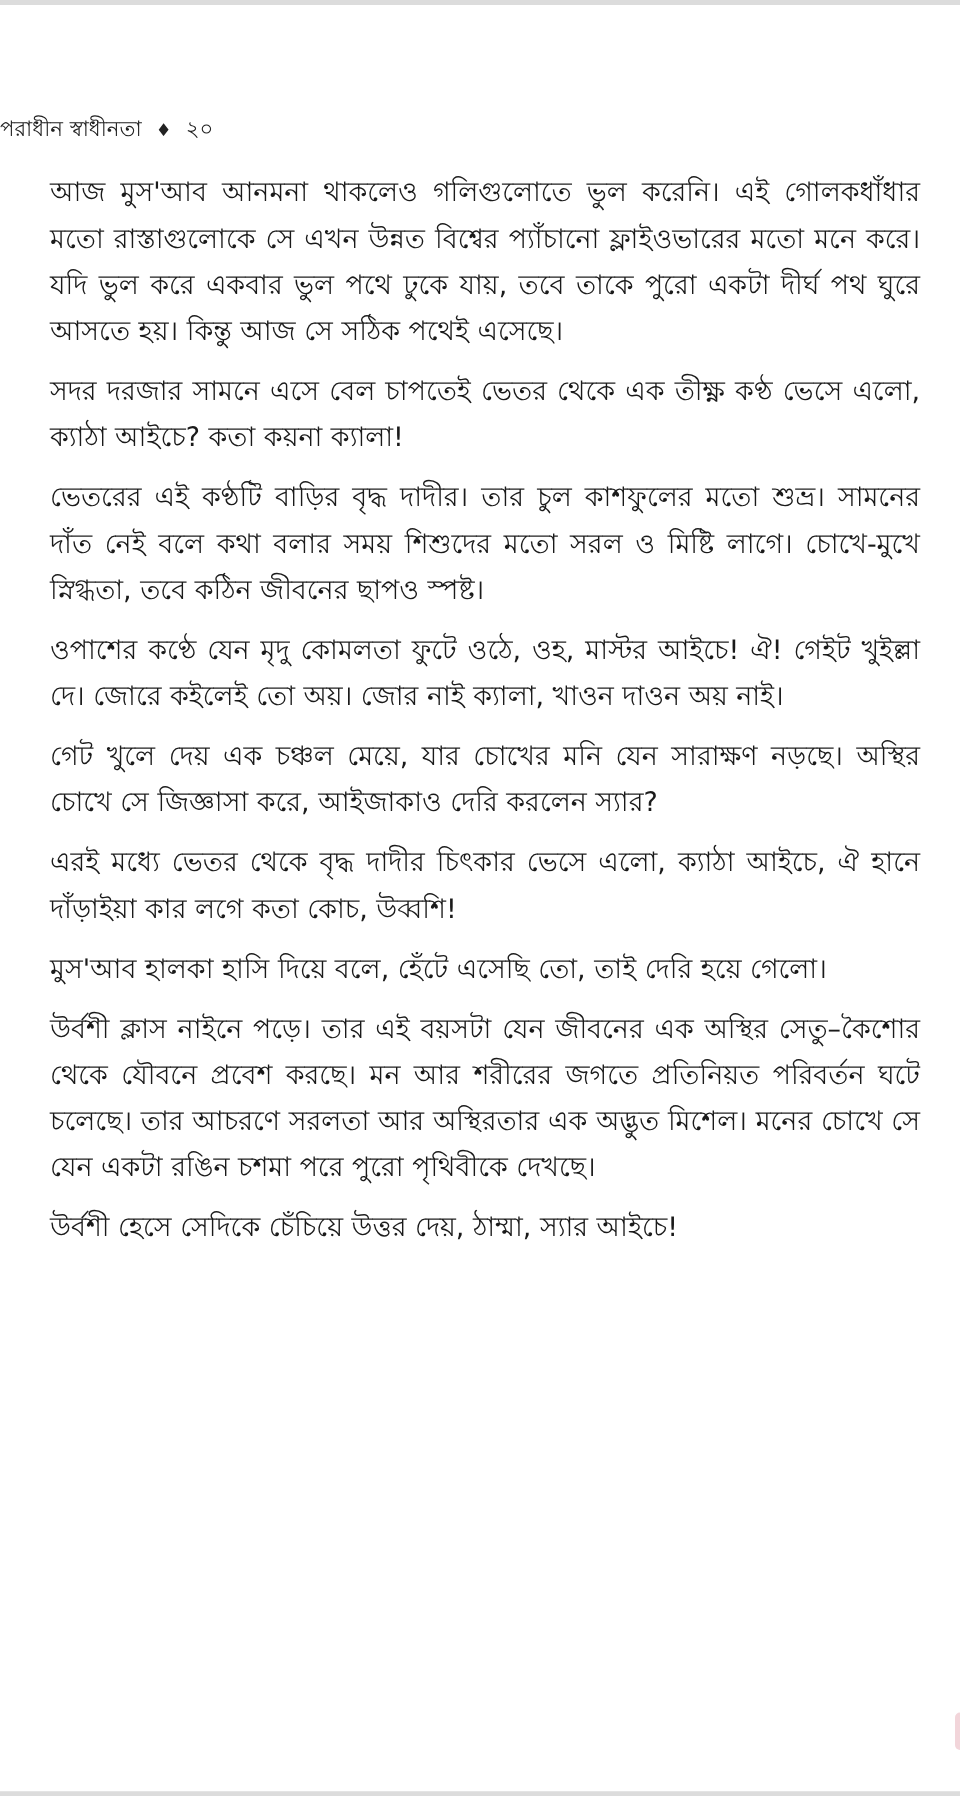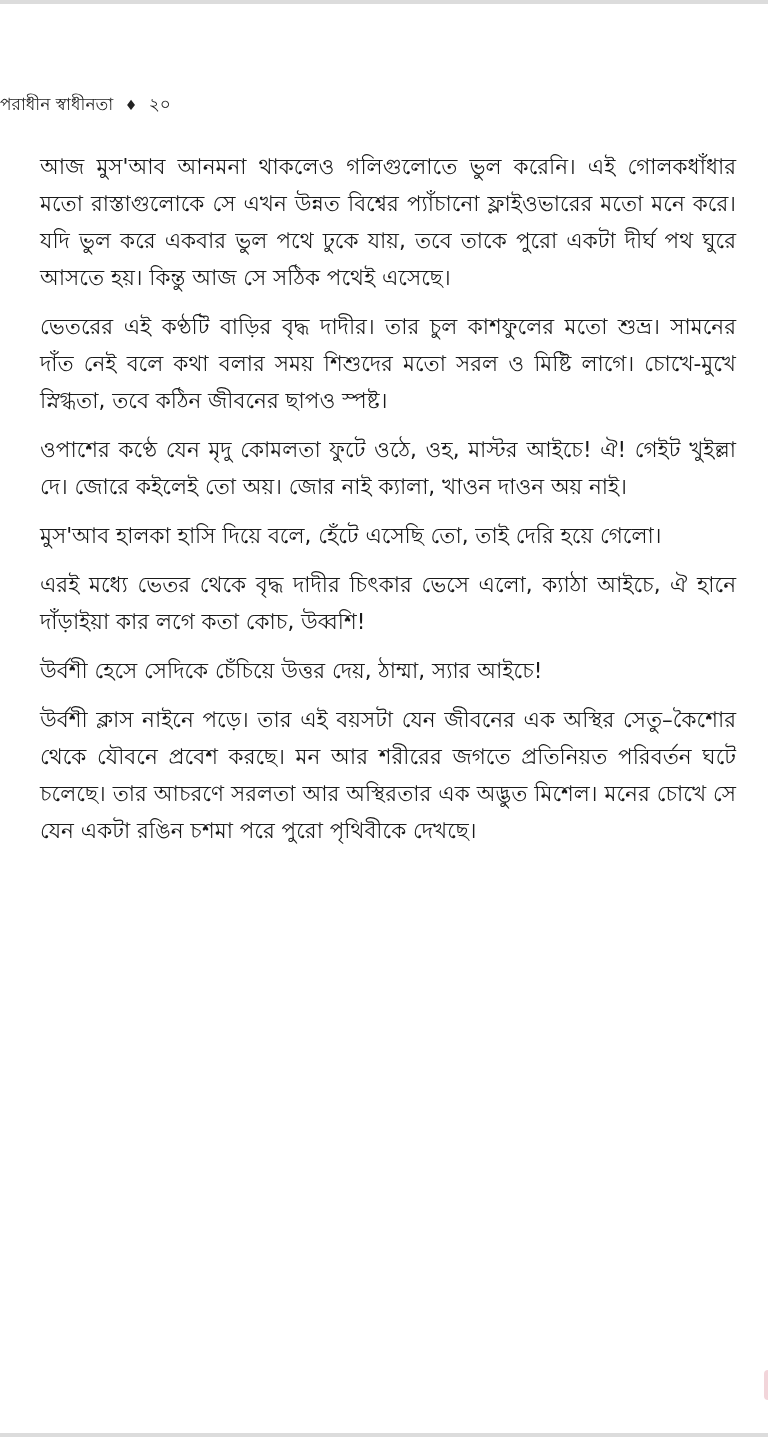--- a/index.html
+++ b/index.html
@@ -52,21 +52,21 @@
       position: absolute;
       top: 136px;
       left: 40px;
       width: 696px;
       font-size: 21.5px;
       line-height: 37px;
       text-align: justify;
       color: #1a1a1a;
     }
     .body-text p {
-      margin: 12px 0 11px 0;
+      margin: 0 0 11px 0;
     }
     .edge-mark {
       position: absolute;
       right: 0;
       top: 1370px;
       width: 4px;
       height: 30px;
       border-radius: 4px 0 0 4px;
       background: #f2d5da;
     }
@@ -78,24 +78,26 @@
 
 <div class="page">
   <div class="running-header">
     <span>পরাধীন স্বাধীনতা</span>
     <span class="diamond">♦</span>
     <span>২০</span>
   </div>
 
   <div class="body-text">
     <p>আজ মুস'আব আনমনা থাকলেও গলিগুলোতে ভুল করেনি। এই গোলকধাঁধার মতো রাস্তাগুলোকে সে এখন উন্নত বিশ্বের প্যাঁচানো ফ্লাইওভারের মতো মনে করে। যদি ভুল করে একবার ভুল পথে ঢুকে যায়, তবে তাকে পুরো একটা দীর্ঘ পথ ঘুরে আসতে হয়। কিন্তু আজ সে সঠিক পথেই এসেছে।</p>
+    <p>সদর দরজার সামনে এসে বেল চাপতেই ভেতর থেকে এক তীক্ষ্ণ কণ্ঠ ভেসে এলো, ক্যাঠা আইচে? কতা কয়না ক্যালা!</p>
     <p>ভেতরের এই কণ্ঠটি বাড়ির বৃদ্ধ দাদীর। তার চুল কাশফুলের মতো শুভ্র। সামনের দাঁত নেই বলে কথা বলার সময় শিশুদের মতো সরল ও মিষ্টি লাগে। চোখে-মুখে স্নিগ্ধতা, তবে কঠিন জীবনের ছাপও স্পষ্ট।</p>
     <p>ওপাশের কণ্ঠে যেন মৃদু কোমলতা ফুটে ওঠে, ওহ, মাস্টর আইচে! ঐ! গেইট খুইল্লা দে। জোরে কইলেই তো অয়। জোর নাই ক্যালা, খাওন দাওন অয় নাই।</p>
+    <p>গেট খুলে দেয় এক চঞ্চল মেয়ে, যার চোখের মনি যেন সারাক্ষণ নড়ছে। অস্থির চোখে সে জিজ্ঞাসা করে, আইজাকাও দেরি করলেন স্যার?</p>
+    <p>এরই মধ্যে ভেতর থেকে বৃদ্ধ দাদীর চিৎকার ভেসে এলো, ক্যাঠা আইচে, ঐ হানে দাঁড়াইয়া কার লগে কতা কোচ, উব্বশি!</p>
     <p>মুস'আব হালকা হাসি দিয়ে বলে, হেঁটে এসেছি তো, তাই দেরি হয়ে গেলো।</p>
-    <p>এরই মধ্যে ভেতর থেকে বৃদ্ধ দাদীর চিৎকার ভেসে এলো, ক্যাঠা আইচে, ঐ হানে দাঁড়াইয়া কার লগে কতা কোচ, উব্বশি!</p>
+    <p>উর্বশী ক্লাস নাইনে পড়ে। তার এই বয়সটা যেন জীবনের এক অস্থির সেতু–কৈশোর থেকে যৌবনে প্রবেশ করছে। মন আর শরীরের জগতে প্রতিনিয়ত পরিবর্তন ঘটে চলেছে। তার আচরণে সরলতা আর অস্থিরতার এক অদ্ভুত মিশেল। মনের চোখে সে যেন একটা রঙিন চশমা পরে পুরো পৃথিবীকে দেখছে।</p>
     <p>উর্বশী হেসে সেদিকে চেঁচিয়ে উত্তর দেয়, ঠাম্মা, স্যার আইচে!</p>
-    <p>উর্বশী ক্লাস নাইনে পড়ে। তার এই বয়সটা যেন জীবনের এক অস্থির সেতু–কৈশোর থেকে যৌবনে প্রবেশ করছে। মন আর শরীরের জগতে প্রতিনিয়ত পরিবর্তন ঘটে চলেছে। তার আচরণে সরলতা আর অস্থিরতার এক অদ্ভুত মিশেল। মনের চোখে সে যেন একটা রঙিন চশমা পরে পুরো পৃথিবীকে দেখছে।</p>
   </div>
 
   <div class="edge-mark"></div>
 </div>
 
 <div class="bottom-bar"></div>
 
 </body></html>

